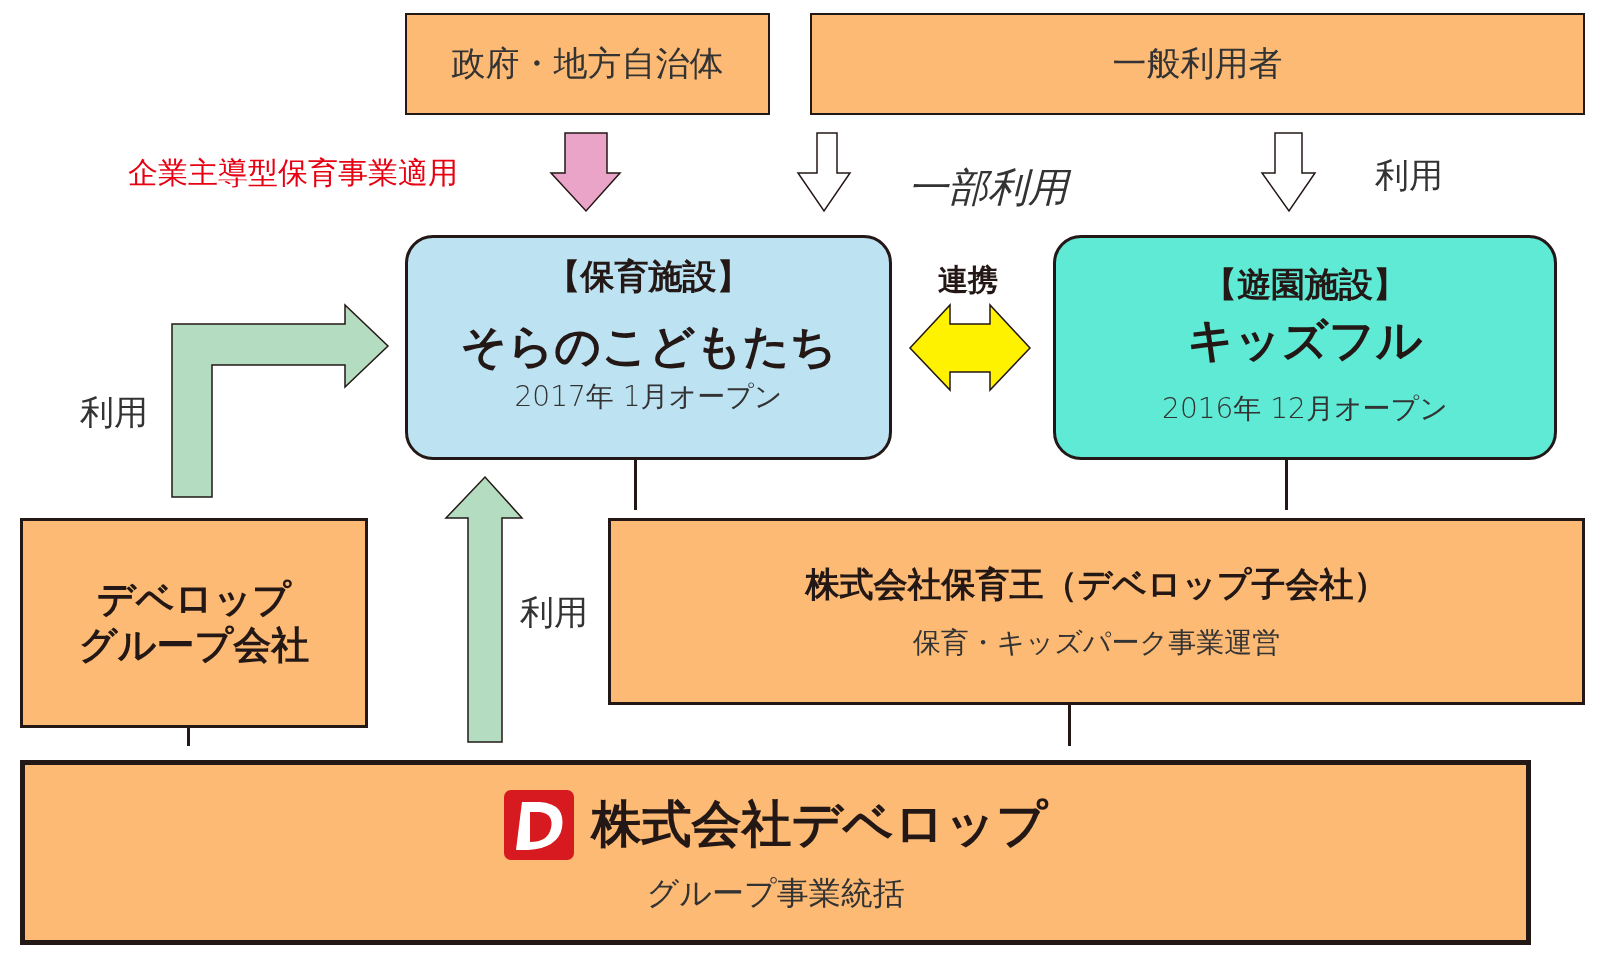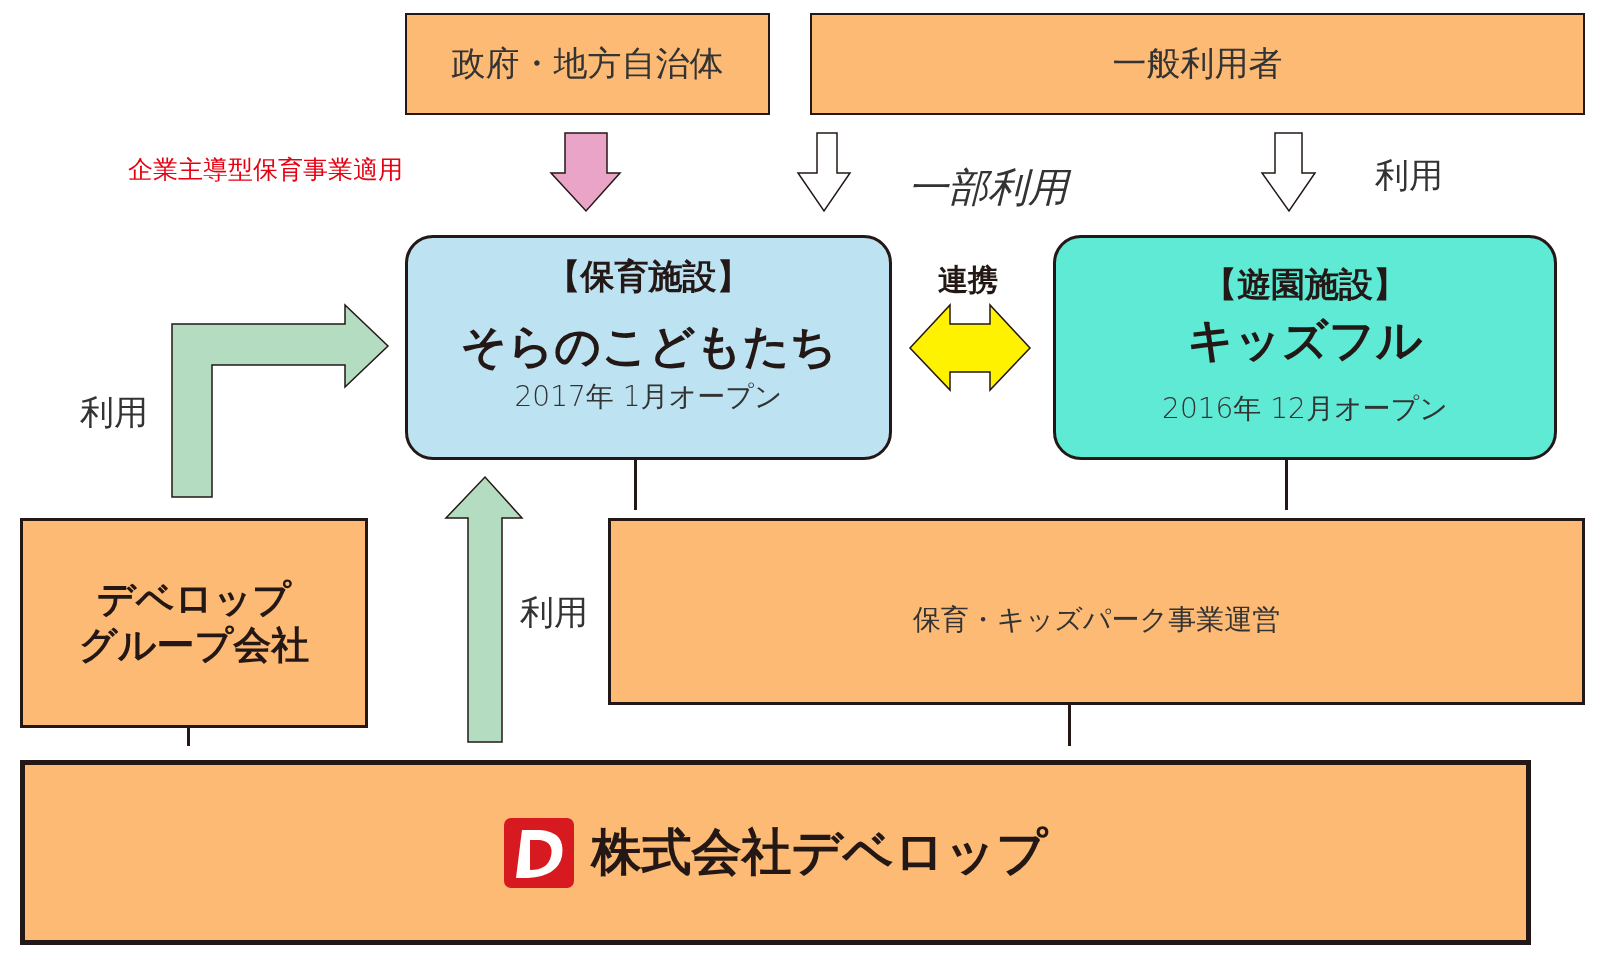--- a/index.html
+++ b/index.html
@@ -40,21 +40,21 @@
   <polygon points="910,348 950,305 950,324 990,324 990,305 1030,348 990,390 990,372 950,372 950,390" fill="#fff200" stroke="#231815" stroke-width="1.5"></polygon>
 </svg>
 
 <div class="box" style="left:405px; top:13px; width:365px; height:102px;">
   <span class="light" style="font-size:34px;">政府・地方自治体</span>
 </div>
 <div class="box" style="left:810px; top:13px; width:775px; height:102px;">
   <span class="light" style="font-size:34px;">一般利用者</span>
 </div>
 
-<span class="abs red" style="left:128px; top:153px; font-size:25px;">企業主導型保育事業適用</span>
+<span class="abs red" style="left:128px; top:153px; font-size:30px;">企業主導型保育事業適用</span>
 <span class="abs light" style="left:908px; top:160px; font-size:40px;font-style:italic;">一部利用</span>
 <span class="abs light" style="left:1375px; top:153px; font-size:34px;">利用</span>
 <span class="abs light" style="left:80px; top:390px; font-size:34px;">利用</span>
 <span class="abs light" style="left:520px; top:590px; font-size:34px;">利用</span>
 <span class="abs bold" style="left:938px; top:260px; font-size:30px;">連携</span>
 
 <div class="box thick" style="left:405px; top:235px; width:487px; height:225px; border-radius:28px; background:#bde3f2; justify-content:flex-start; padding-top:16px;">
   <span class="bold" style="font-size:34px;">【保育施設】</span>
   <span class="bold" style="font-size:46px; margin-top:16px;">そらのこどもたち</span>
   <span class="light" style="font-size:28px; margin-top:0;">2017年 1月オープン</span>
@@ -65,26 +65,28 @@
   <span class="bold" style="font-size:46px; margin-top:2px;">キッズフル</span>
   <span class="light" style="font-size:28px; margin-top:18px;">2016年 12月オープン</span>
 </div>
 
 <div class="box thick" style="left:20px; top:518px; width:348px; height:210px;">
   <span class="bold" style="font-size:38px; line-height:1.2;">デベロップ</span>
   <span class="bold" style="font-size:38px; line-height:1.2;">グループ会社</span>
 </div>
 
 <div class="box thick" style="left:608px; top:518px; width:977px; height:187px;">
+  <span class="bold" style="font-size:34px;">株式会社保育王（デベロップ子会社）</span>
   <span class="light" style="font-size:28px; margin-top:16px;">保育・キッズパーク事業運営</span>
 </div>
 
 <div class="box" style="left:20px; top:760px; width:1511px; height:185px; border-width:5px;">
   <div style="display:flex; align-items:center;">
     <span class="logo-mark">
       <svg width="70" height="70" viewBox="0 0 70 70">
         <path d="M18 12 L36 12 Q62 14 58 38 Q54 58 24 60 L12 60 Z" fill="#ffffff"></path>
         <path d="M26 22 L36 22 Q50 24 47 38 Q44 52 26 52 Z" fill="#d71920"></path>
       </svg>
     </span>
     <span class="bold" style="font-size:50px;">株式会社デベロップ</span>
   </div>
+  <span class="light" style="font-size:32px; margin-top:12px;">グループ事業統括</span>
 </div>
 
 </body></html>

